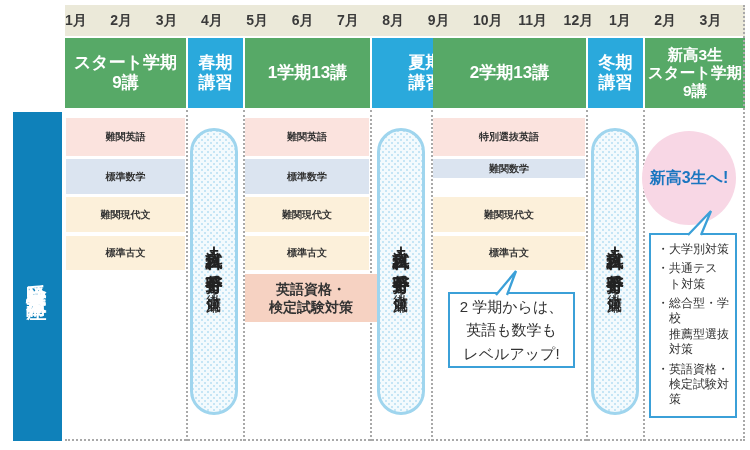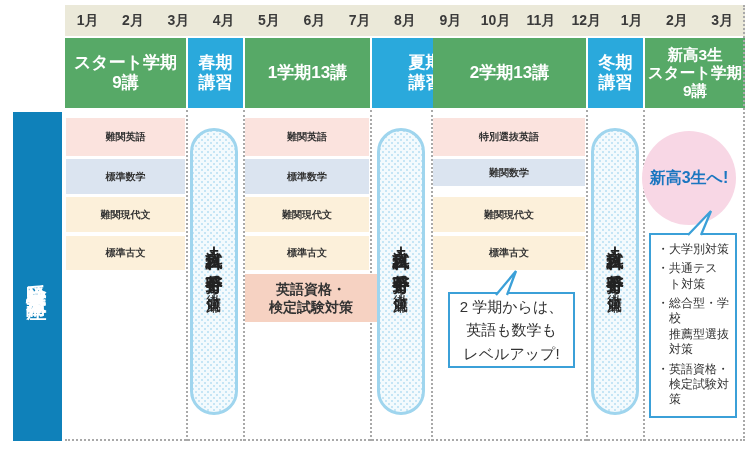--- a/index.html
+++ b/index.html
@@ -5,21 +5,21 @@
   html,body{margin:0;padding:0;background:#fff;}
   .stage{
     position:relative;width:750px;height:450px;overflow:hidden;background:#fff;
     font-family:"Liberation Sans","DejaVu Sans",sans-serif;color:#333;
   }
   
   .month-strip{
     position:absolute;left:65px;top:5px;width:680px;height:31px;
     background:#ebe9d9;display:flex;align-items:center;
   }
-  .month{flex:1;text-align:center;font-size:14px;font-weight:600;color:#3a3a3a;}
+  .month{flex:1;text-align:left;font-size:14px;font-weight:600;color:#3a3a3a;}
   
   .hdr{
     position:absolute;top:38px;height:70px;display:flex;align-items:center;justify-content:center;
     color:#fff;font-weight:bold;font-size:17px;text-align:center;line-height:1.2;white-space:pre-line;
   }
   .hdr.green{background:#57a967;}
   .hdr.blue{background:#2aa9dc;}
   .hdr.small{font-size:15.5px;line-height:1.15;}
   
   .sidebar{
@@ -131,21 +131,21 @@
   <div class="row r-jp" style="left:66px;top:236px;width:119px;height:34px;">標準古文</div>
 
   <div class="row r-en" style="left:245px;top:118px;width:124px;height:38px;">難関英語</div>
   <div class="row r-math" style="left:245px;top:159px;width:124px;height:35px;">標準数学</div>
   <div class="row r-jp" style="left:245px;top:197px;width:124px;height:35px;">難関現代文</div>
   <div class="row r-jp" style="left:245px;top:236px;width:124px;height:34px;">標準古文</div>
   <div class="row r-cert two" style="left:245px;top:274px;width:132px;height:48px;">英語資格・
 検定試験対策</div>
 
   <div class="row r-en" style="left:433px;top:118px;width:152px;height:38px;">特別選抜英語</div>
-  <div class="row r-math" style="left:433px;top:159px;width:152px;height:27px;">難関数学</div>
+  <div class="row r-math" style="left:433px;top:159px;width:152px;height:19px;">難関数学</div>
   <div class="row r-jp" style="left:433px;top:197px;width:152px;height:35px;">難関現代文</div>
   <div class="row r-jp" style="left:433px;top:236px;width:152px;height:34px;">標準古文</div>
 
   <div class="pill" style="left:190px;top:128px;">
     <div class="vtext"><span class="strong">入試科目+苦手分野</span><span class="rest">で徹底対策!</span></div>
   </div>
   <div class="pill" style="left:377px;top:128px;">
     <div class="vtext"><span class="strong">入試科目+苦手分野</span><span class="rest">で徹底対策!</span></div>
   </div>
   <div class="pill" style="left:591px;top:128px;">

